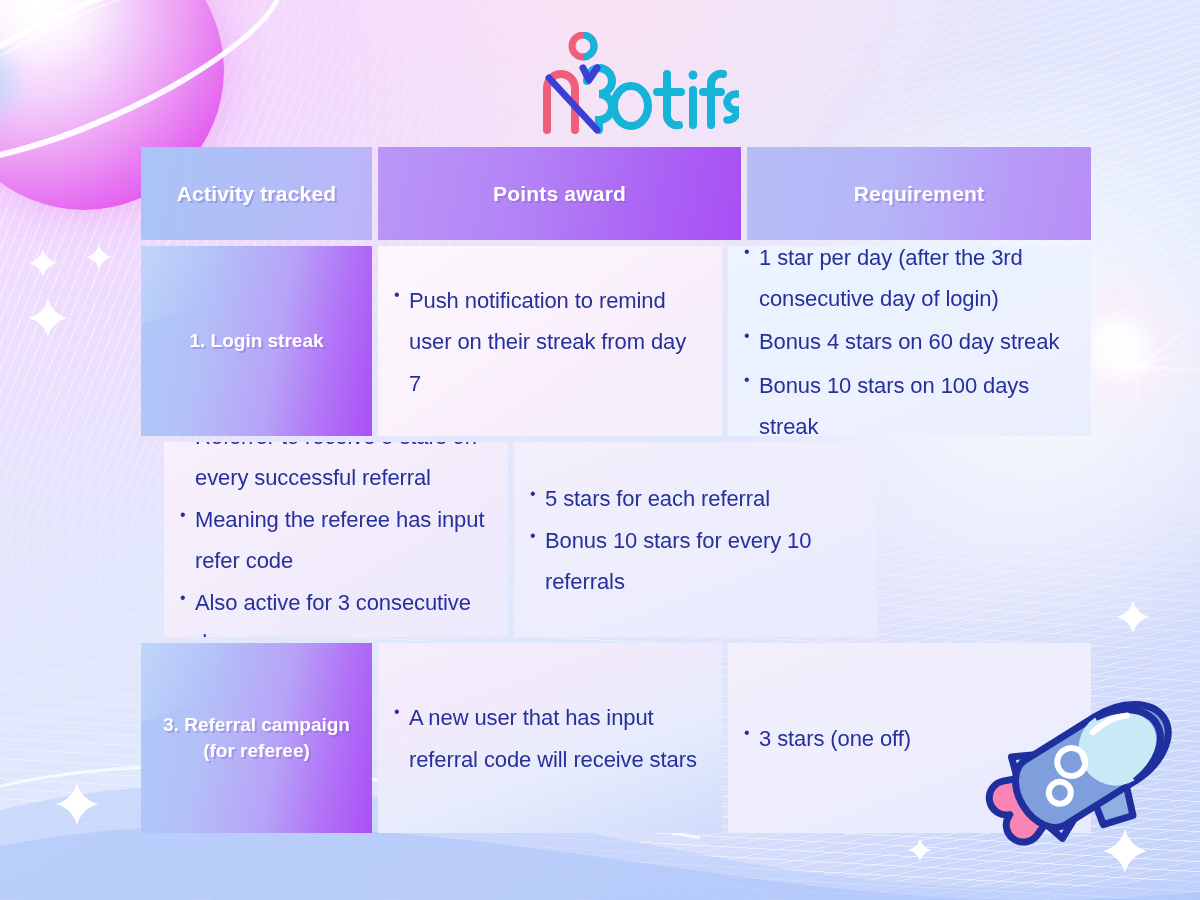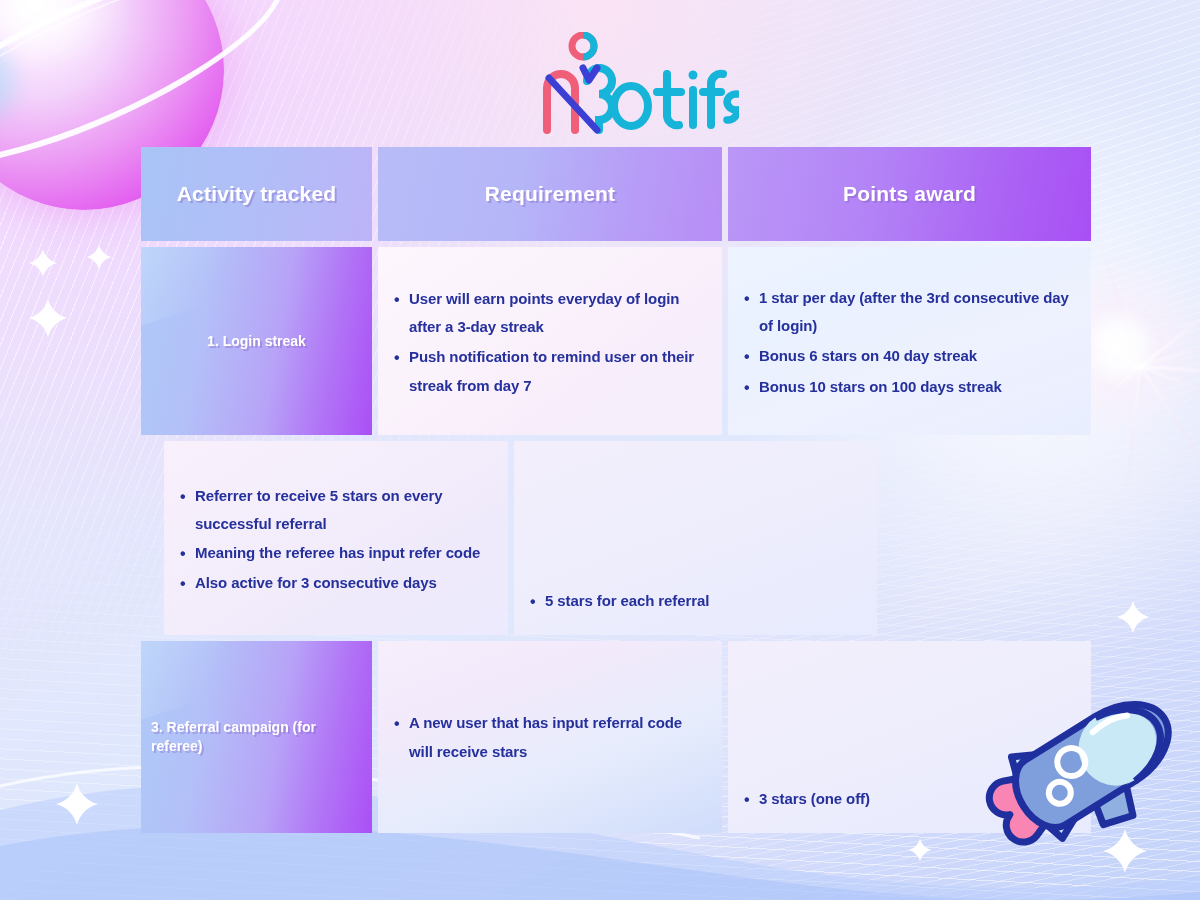--- a/index.html
+++ b/index.html
@@ -119,46 +119,46 @@
     color:#ffffff;font-weight:bold;font-size:21px;letter-spacing:.2px;
     text-shadow:2px 2px 0 rgba(120,90,190,0.35);
   }
   .head-1{background:linear-gradient(100deg,#a9c4f7 0%, #b2bdf7 55%, #bdb4f8 100%);}
   .head-2{background:linear-gradient(100deg,#b7bcf7 0%, #b5b6f8 40%, #b79bf7 75%, #b88df6 100%);}
   .head-3{background:linear-gradient(100deg,#ba97f7 0%, #b383f6 40%, #ab63f4 75%, #a94ff5 100%);}
 
   
   .label-cell{
     display:flex;align-items:center;justify-content:center;
-    color:#ffffff;font-weight:bold;font-size:14px;line-height:1.35;text-align:left;
+    color:#ffffff;font-weight:bold;font-size:19px;line-height:1.35;text-align:center;
     text-shadow:2px 2px 0 rgba(120,90,190,0.35);
     padding:0 10px;
     background:linear-gradient(100deg,#aecaf8 0%, #b3c0f8 28%, #b7a3f7 58%, #b173f6 80%, #ab4ff6 100%);
   }
   .label-cell .gloss{
     position:absolute;left:-10%;top:-30%;width:70%;height:60%;
     background:linear-gradient(135deg, rgba(255,255,255,.35), rgba(255,255,255,0) 65%);
     transform:rotate(-18deg);pointer-events:none;
   }
 
   
   .content-cell{
     padding:22px 20px 18px 16px;
     display:flex;flex-direction:column;justify-content:center;
   }
   .content-light{background:linear-gradient(145deg,#fdf6fd 0%, #fbf3fc 35%, #f8eefb 65%, #f6eefb 100%);}
   .content-blue{background:linear-gradient(160deg,#eef4ff 0%, #eaf1ff 30%, #eef1fe 60%, #e9eeff 100%);}
   .content-mauve{background:linear-gradient(150deg,#f8f0fb 0%, #f4edfb 40%, #efeafb 70%, #ecebfd 100%);margin-left:23px;}
   .content-r3a{background:linear-gradient(160deg,#f6eefb 0%, #f2eafb 30%, #e6ecfc 62%, #cfdcfb 100%);}
-  .content-r3b{background:linear-gradient(160deg,#f3eefc 0%, #efeefc 40%, #ebecfd 70%, #e7ebfd 100%);justify-content:flex-end;}
+  .content-r3b{background:linear-gradient(160deg,#f3eefc 0%, #efeefc 40%, #ebecfd 70%, #e7ebfd 100%);}
 
   ul.bullets{list-style:none;margin:0;padding:0;}
   ul.bullets li{
     position:relative;padding-left:15px;margin:0 0 2px 0;
-    color:#25309c;font-weight:bold;font-size:15px;line-height:1.88;
+    color:#25309c;font-weight:normal;font-size:22px;line-height:1.88;
     letter-spacing:-0.1px;
   }
   ul.bullets li::before{
     content:"•";position:absolute;left:0;top:0;color:#25309c;font-size:16px;
   }
   .r2 ul.bullets li{line-height:1.84;}
   .r3 ul.bullets li{line-height:1.9;}
 
   
   .rocket{position:absolute;left:955px;top:685px;width:230px;height:185px;pointer-events:none;}
@@ -265,59 +265,59 @@
       <path d="M216 62 A9 9 0 0 0 206 70 A9 9 0 0 0 216 78 A9 9 0 0 1 206 88" fill="none" stroke="#16b4d8" stroke-width="7.5" stroke-linecap="round"></path>
     </svg>
   </div>
 
   <div class="table">
 
     <div class="row head-row">
       <div class="cell c1 head-cell head-1">
         <span>Activity tracked</span>
       </div>
+      <div class="cell c3 head-cell head-3">
+        <span>Points award</span>
+      </div>
       <div class="cell c2 head-cell head-2">
         <span>Requirement</span>
-      </div>
-      <div class="cell c3 head-cell head-3">
-        <span>Points award</span>
       </div>
     </div>
 
     <div class="row r1" style="height:190px">
       <div class="cell c1 label-cell">
         <div class="gloss"></div>
         <span>1. Login streak</span>
       </div>
       <div class="cell c2 content-cell content-light">
         <ul class="bullets">
-          <li>User will earn points everyday of login after a 3-day streak</li>
           <li>Push notification to remind user on their streak from day 7</li>
         </ul>
       </div>
       <div class="cell c3 content-cell content-blue">
         <ul class="bullets">
           <li>1 star per day (after the 3rd consecutive day of login)</li>
-          <li>Bonus 6 stars on 40 day streak</li>
+          <li>Bonus 4 stars on 60 day streak</li>
           <li>Bonus 10 stars on 100 days streak</li>
         </ul>
       </div>
     </div>
 
     <div class="row r2" style="height:195px">
       <div class="cell c2 content-cell content-mauve">
         <ul class="bullets">
           <li>Referrer to receive 5 stars on every successful referral</li>
           <li>Meaning the referee has input refer code</li>
           <li>Also active for 3 consecutive days</li>
         </ul>
       </div>
       <div class="cell c3 content-cell content-r3b">
         <ul class="bullets">
           <li>5 stars for each referral</li>
+          <li>Bonus 10 stars for every 10 referrals</li>
         </ul>
       </div>
     </div>
 
     <div class="row r3" style="height:194px">
       <div class="cell c1 label-cell">
         <div class="gloss"></div>
         <span>3. Referral campaign (for referee)</span>
       </div>
       <div class="cell c2 content-cell content-r3a">

